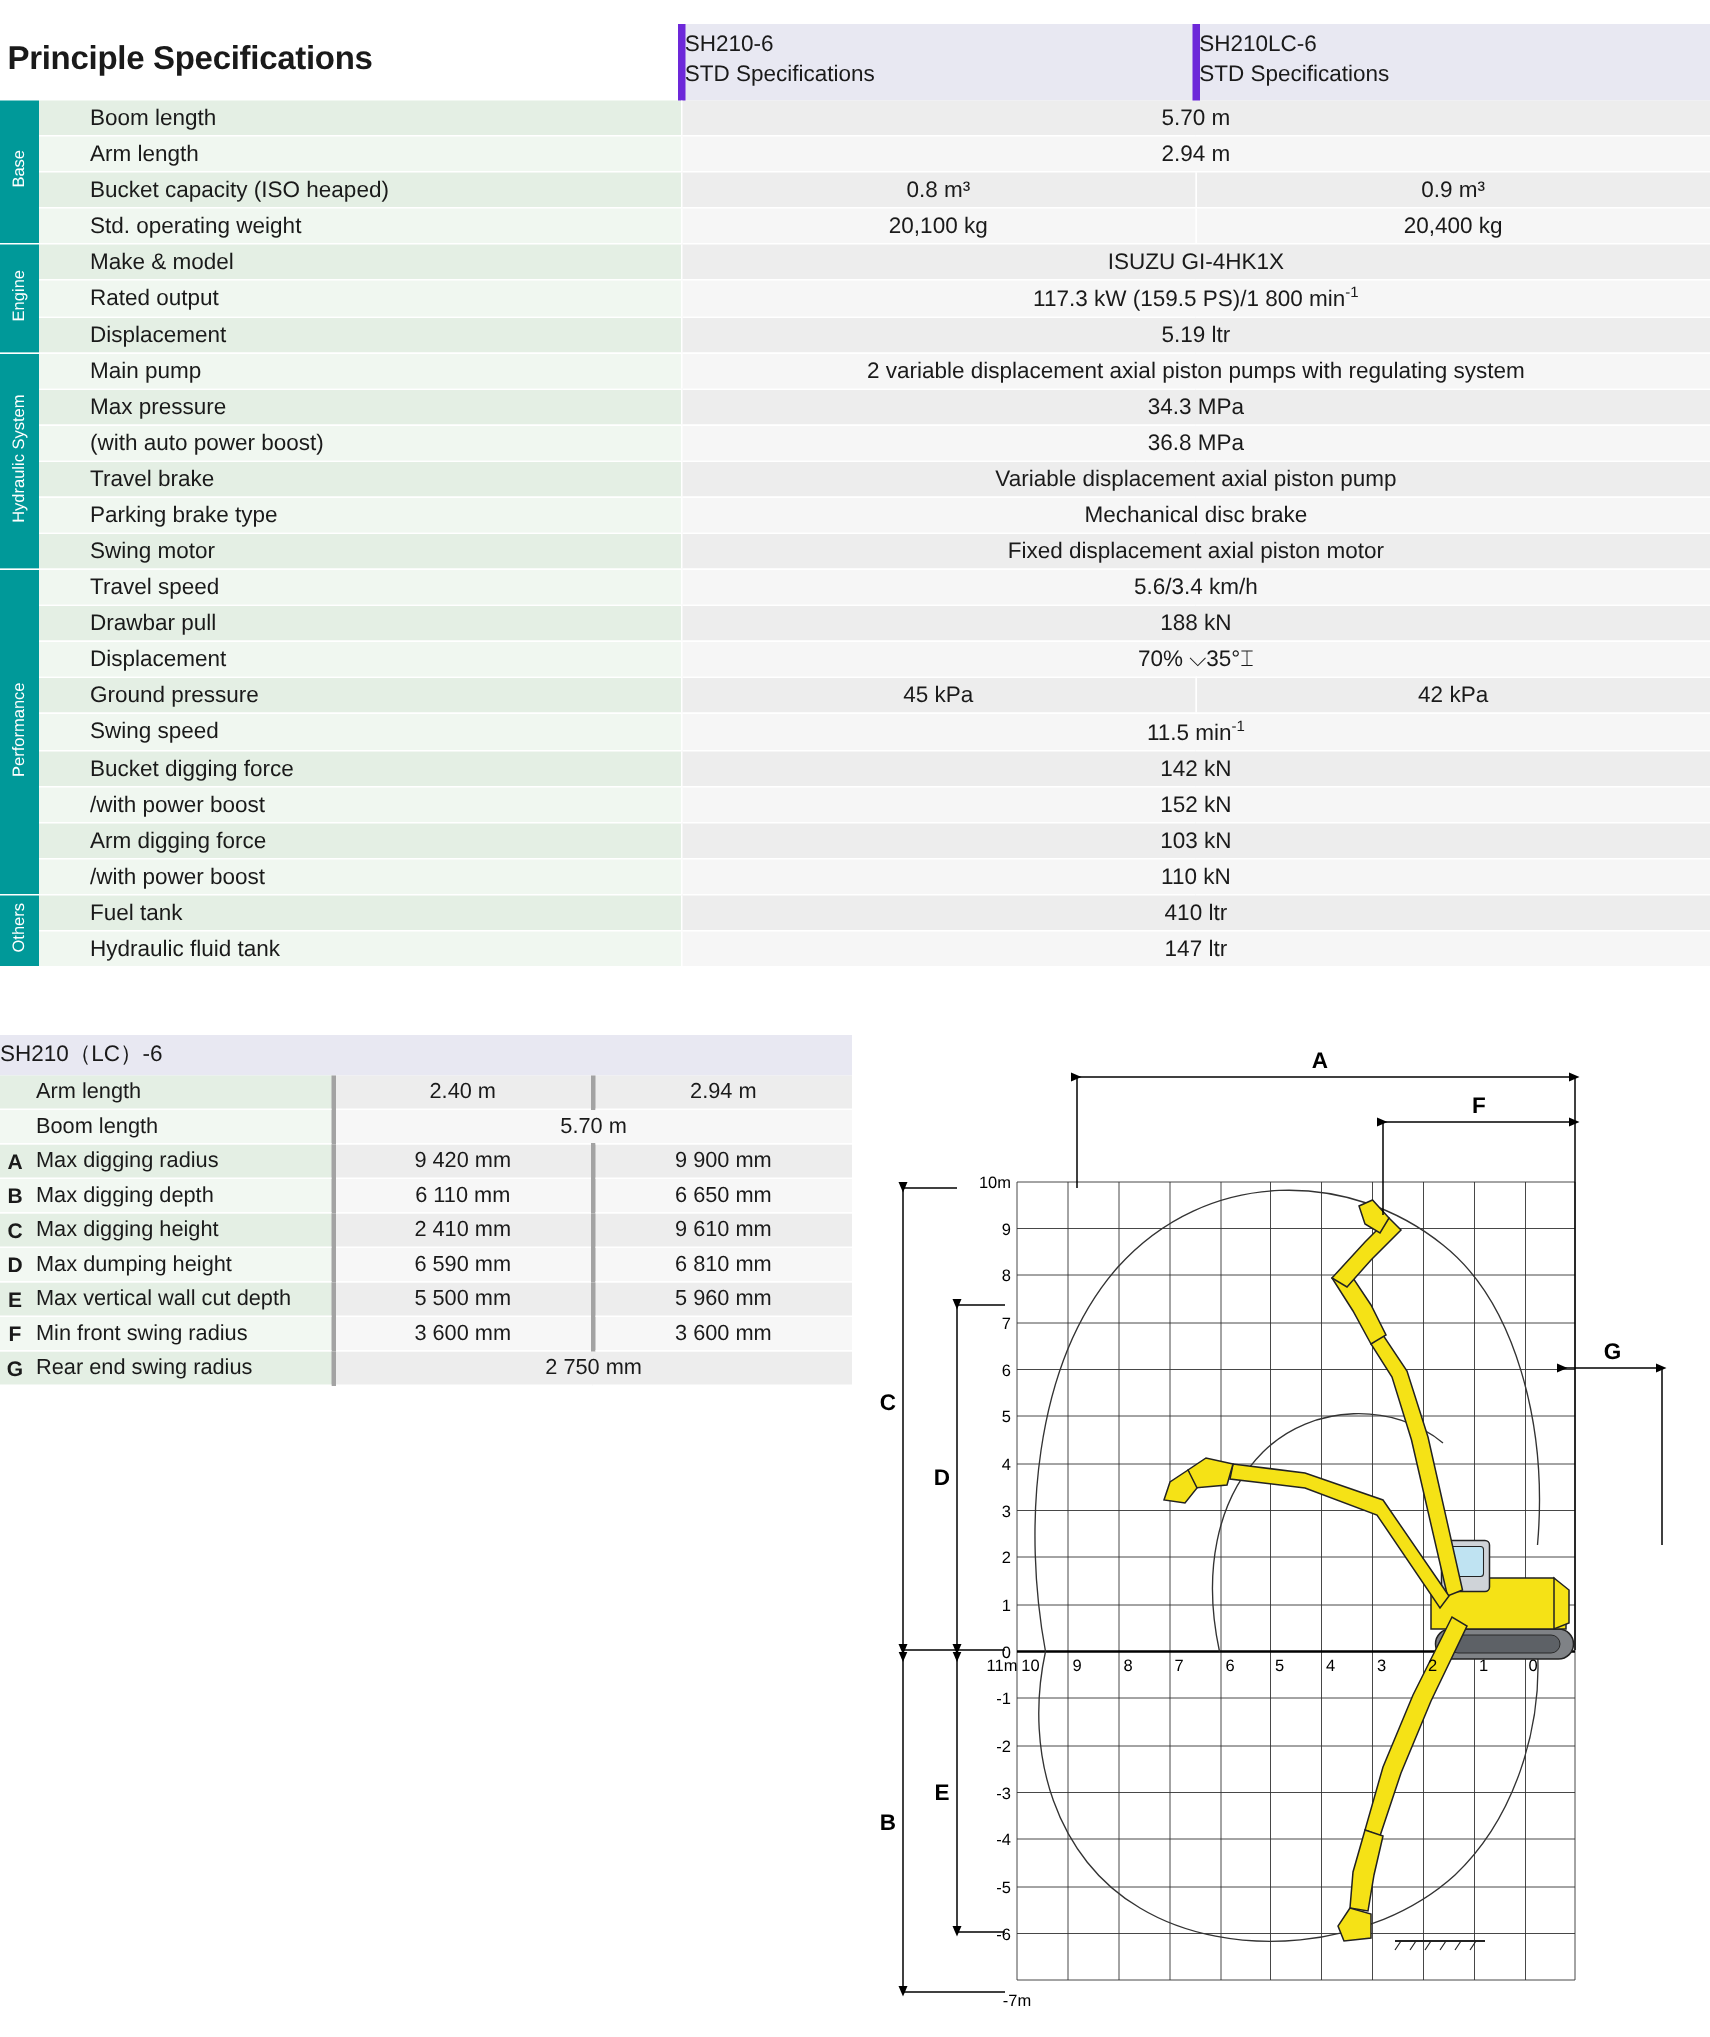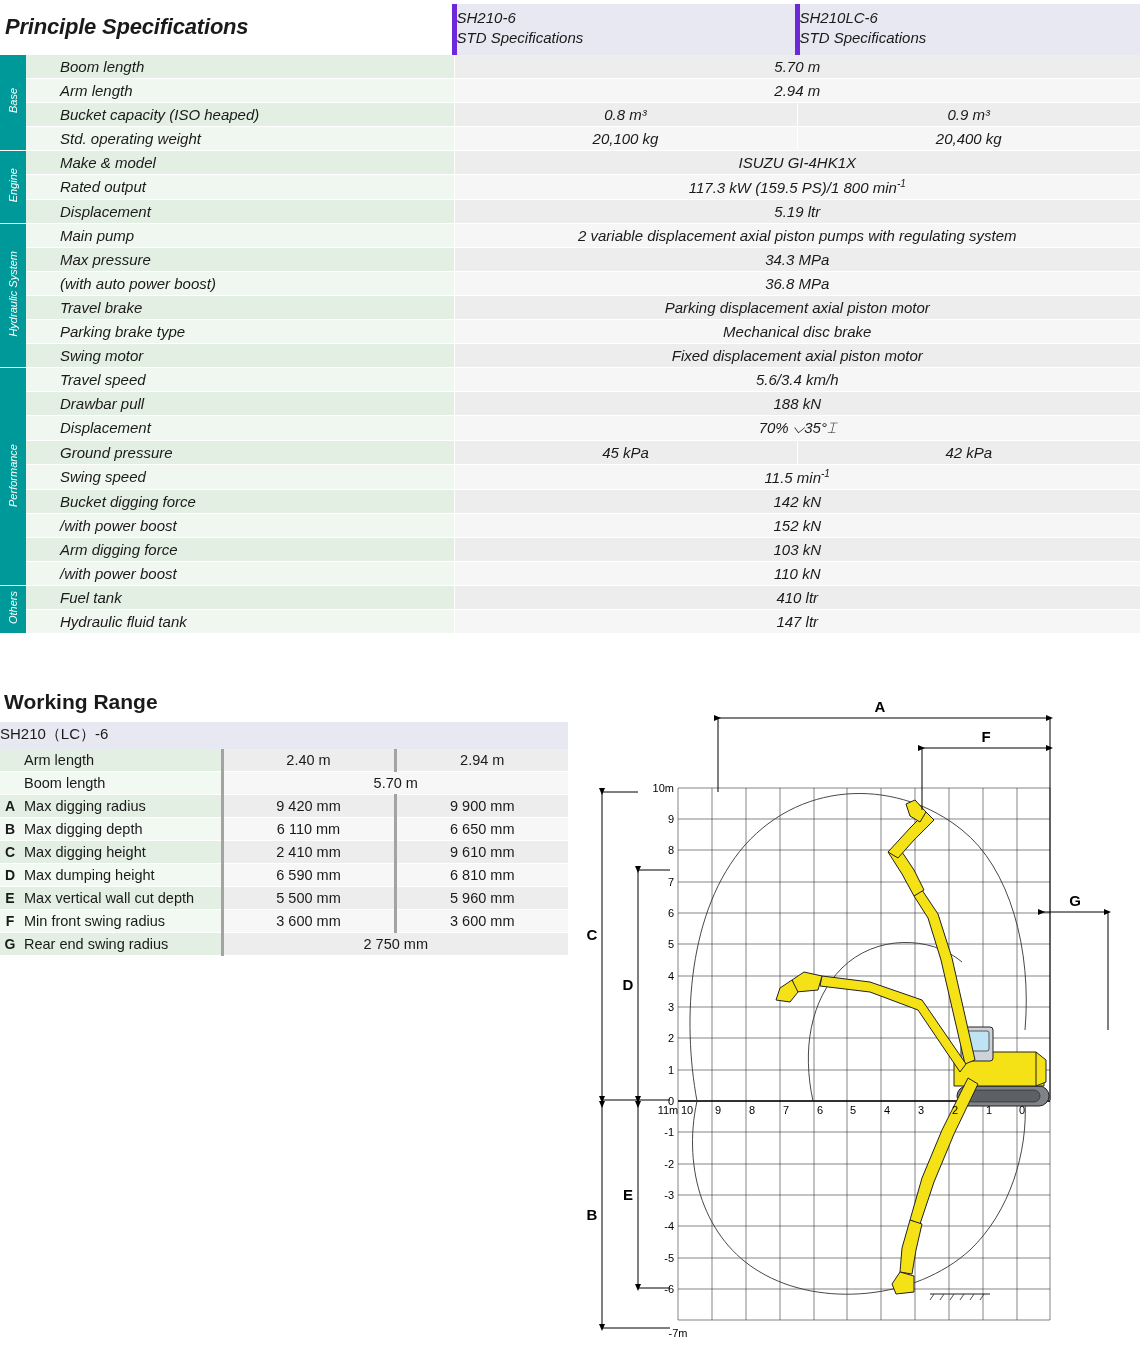--- a/index.html
+++ b/index.html
@@ -6,21 +6,21 @@
   html, body {
     margin: 0; padding: 0;
     width: 1140px; height: 1358px;
     background: #ffffff;
     font-family: "Liberation Sans", sans-serif;
     color: #1a1a1a;
   }
   .page { position: relative; width: 1140px; height: 1358px; overflow: hidden; }
 
   
-  .spec-wrap { position: absolute; left: 0; top: 4px; width: 1008px; font-style: italic; }
+  .spec-wrap { position: absolute; left: 0; top: 16px; width: 1008px; }
   h1.title {
     font-size: 22px; font-weight: bold; margin: 0;
     padding: 0 0 4px 4px; letter-spacing: -0.2px;
   }
   table.spec { border-collapse: collapse; width: 1140px; table-layout: fixed; }
   table.spec col.c-cat { width: 26px; }
   table.spec col.c-label { width: 428px; }
   table.spec col.c-v1 { width: 343px; }
   table.spec col.c-v2 { width: 343px; }
 
@@ -171,21 +171,21 @@
         <tr class="row-a">
           <td class="label">Max pressure</td>
           <td class="val" colspan="2">34.3 MPa</td>
         </tr>
         <tr class="row-b">
           <td class="label">(with auto power boost)</td>
           <td class="val" colspan="2">36.8 MPa</td>
         </tr>
         <tr class="row-a">
           <td class="label">Travel brake</td>
-          <td class="val" colspan="2">Parking displacement axial piston motor</td>
+          <td class="val" colspan="2">Variable displacement axial piston pump</td>
         </tr>
         <tr class="row-b">
           <td class="label">Parking brake type</td>
           <td class="val" colspan="2">Mechanical disc brake</td>
         </tr>
         <tr class="row-a">
           <td class="label">Swing motor</td>
           <td class="val" colspan="2">Fixed displacement axial piston motor</td>
         </tr>
 
@@ -240,21 +240,20 @@
         <tr class="row-b">
           <td class="label">Hydraulic fluid tank</td>
           <td class="val" colspan="2">147 ltr</td>
         </tr>
 
       </tbody>
     </table>
   </div>
 
   <div class="wr-wrap">
-    <h2 class="title2">Working Range</h2>
     <table class="wr">
       <colgroup>
         <col class="w-key">
           <col class="w-label">
           <col class="w-v1">
           <col class="w-v2">
       </colgroup>
       <tbody>
         <tr>
           <td class="wr-head" colspan="4">SH210（LC）-6</td>

